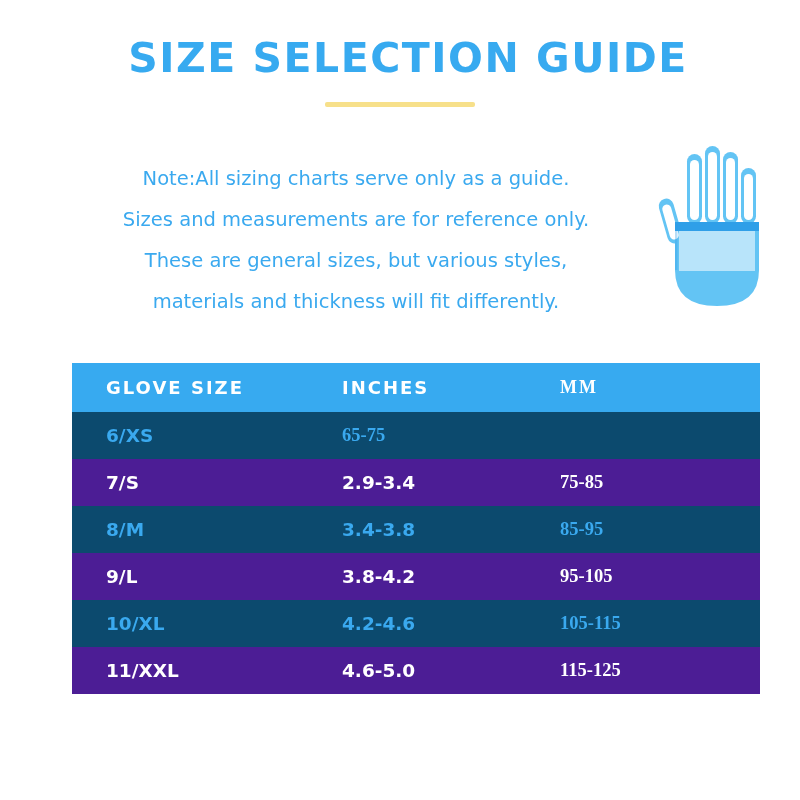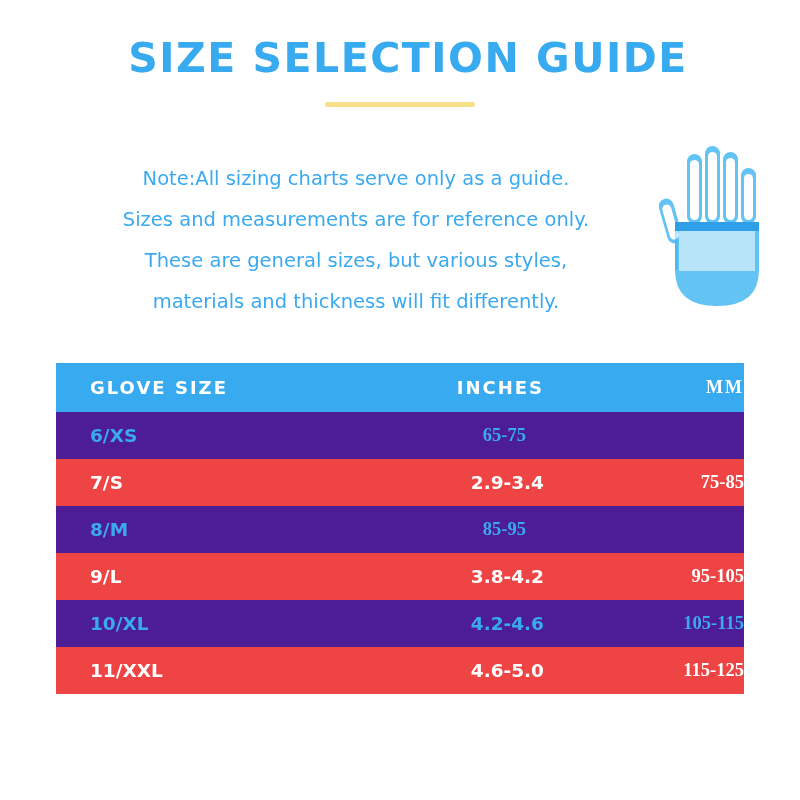--- a/index.html
+++ b/index.html
@@ -60,43 +60,43 @@
   .glove {
     position: absolute;
     top: 138px;
     left: 655px;
     width: 120px;
     height: 180px;
   }
   .table {
     position: absolute;
     top: 363px;
-    left: 56px;
+    left: 72px;
     width: 688px;
   }
   .row {
     display: flex;
     height: 47px;
     align-items: center;
   }
   .row.header {
     background: #37aaf0;
     height: 49px;
   }
   .row.shaded {
-    background: #ef4444;
+    background: #4c1d95;
   }
   .row.plain {
-    background: #4c1d95;
+    background: #0c4a6e;
   }
   .cell {
     font-size: 18.5px;
     font-family: "DejaVu Sans", sans-serif;
     font-weight: bold;
-    text-align: right;
+    text-align: left;
     white-space: nowrap;
   }
   .c0 { width: 270px; text-align: left; padding-left: 34px; }
   .c1 { width: 218px; }
   .c2 { width: 200px; font-family: Liberation Serif, serif; }
   .row.header .cell {
     color: #ffffff;
     letter-spacing: 2px;
     font-size: 18px;
   }
@@ -156,20 +156,21 @@
     </div>
 
     <div class="row shaded">
       <div class="cell c0">7/S</div>
       <div class="cell c1">2.9-3.4</div>
       <div class="cell c2">75-85</div>
     </div>
 
     <div class="row plain">
       <div class="cell c0">8/M</div>
+      <div class="cell c1">3.4-3.8</div>
       <div class="cell c2">85-95</div>
     </div>
 
     <div class="row shaded">
       <div class="cell c0">9/L</div>
       <div class="cell c1">3.8-4.2</div>
       <div class="cell c2">95-105</div>
     </div>
 
     <div class="row plain">

